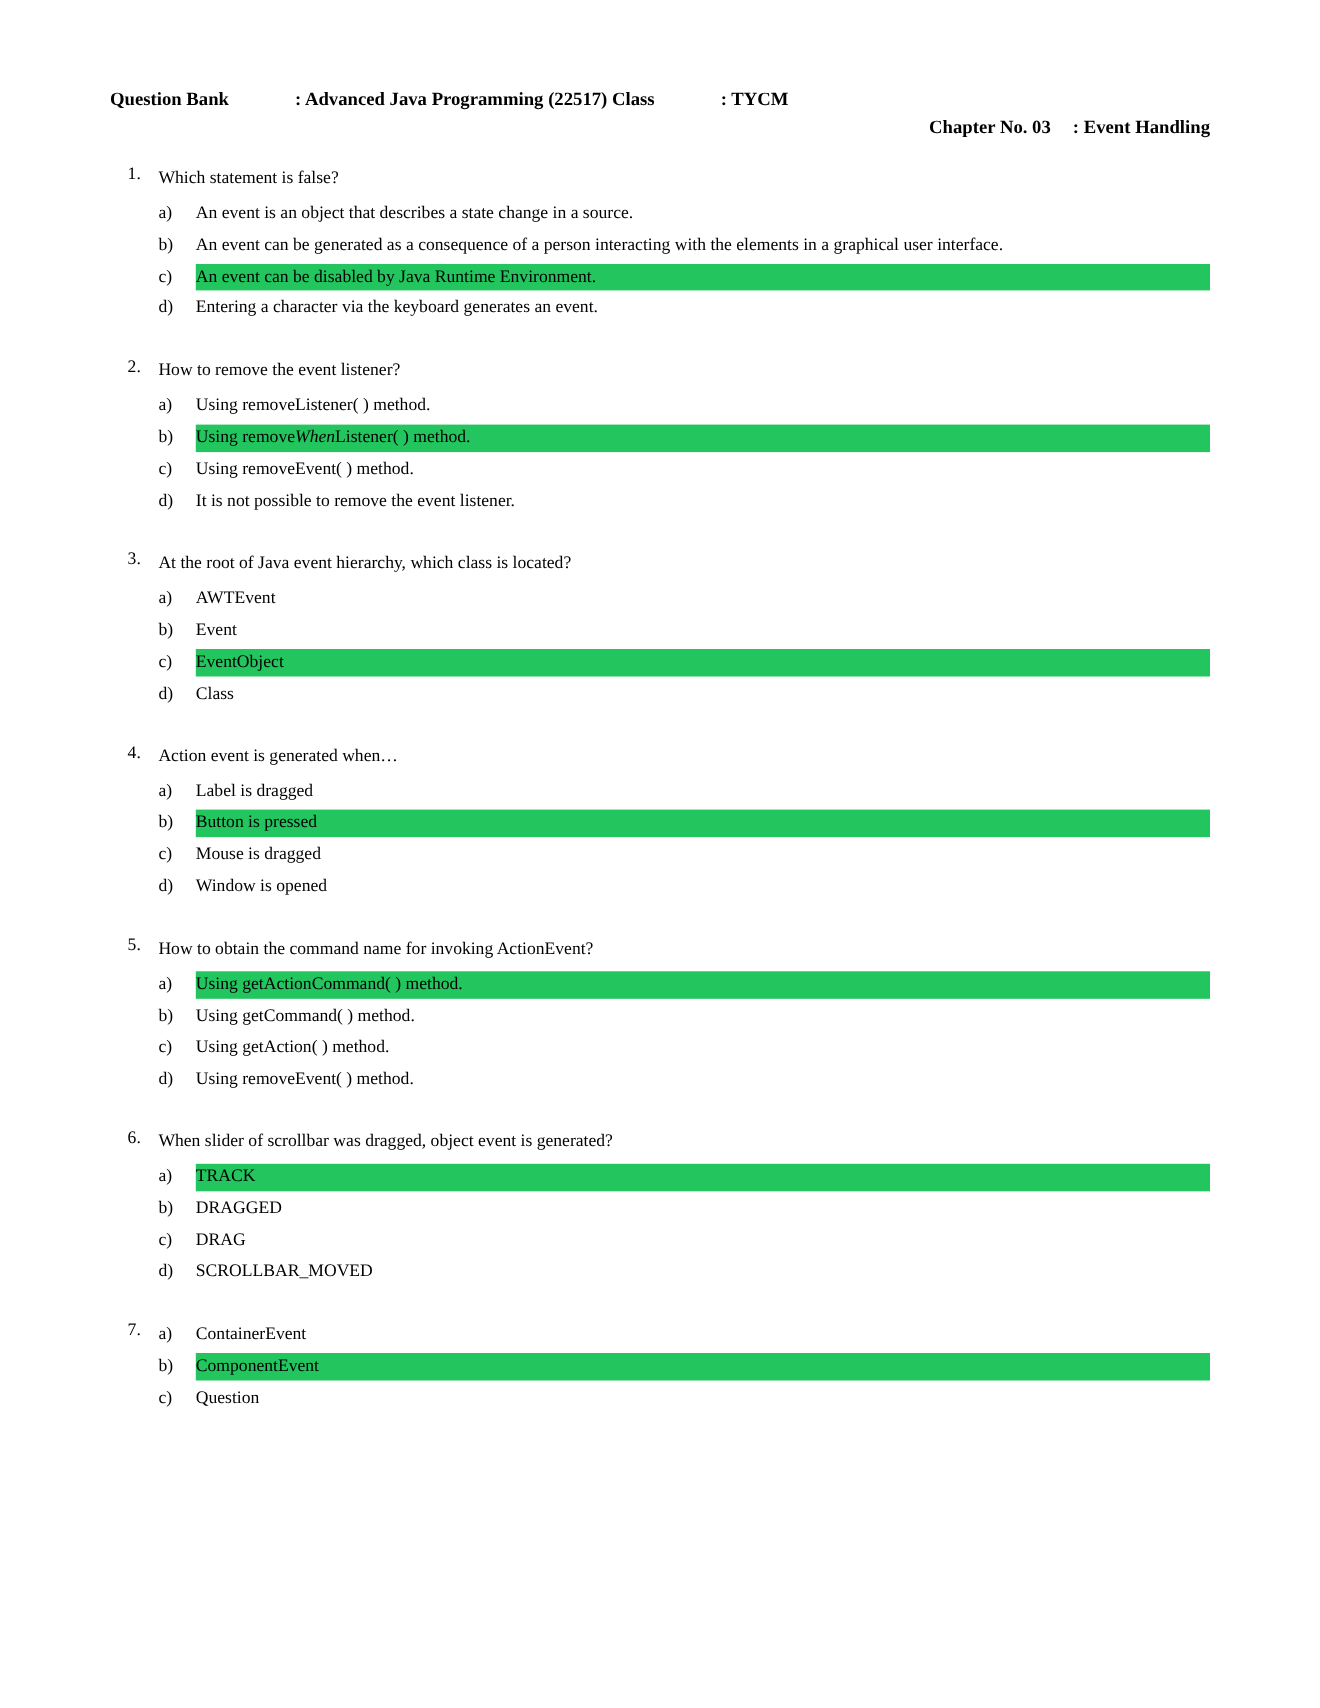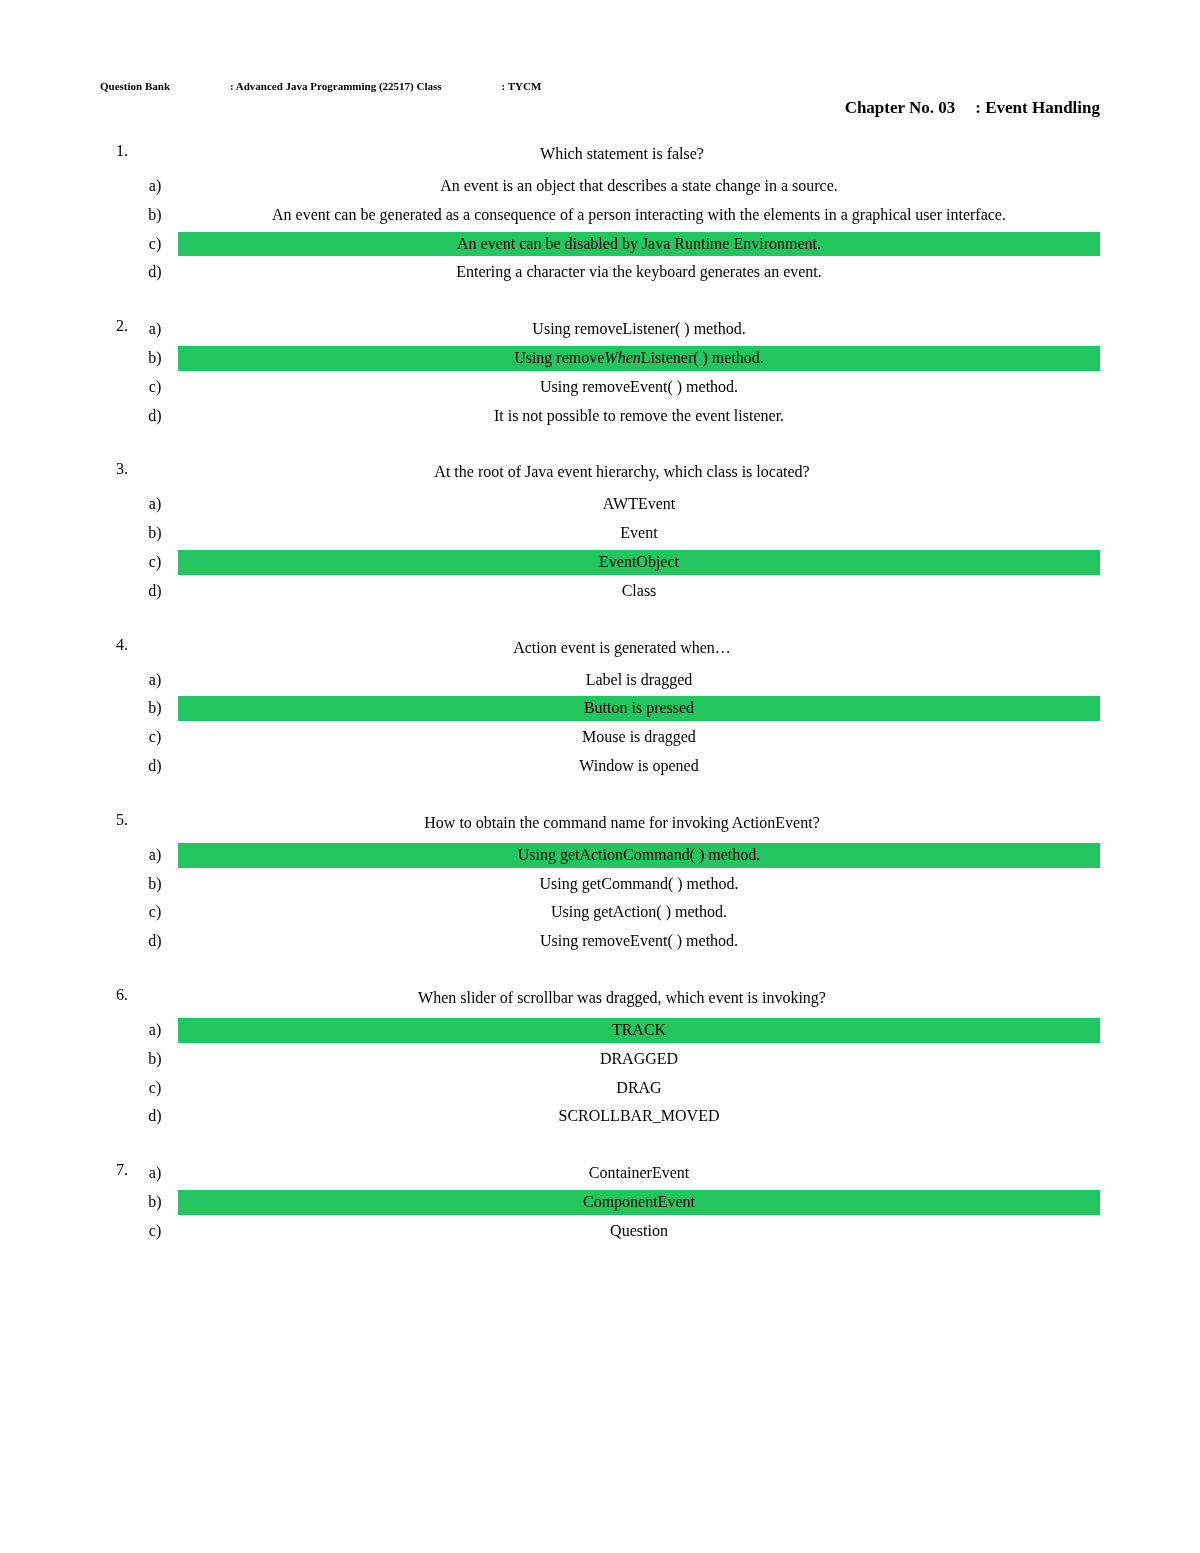--- a/index.html
+++ b/index.html
@@ -17,21 +17,21 @@
       min-height: 1553px;
       padding: 80px 100px;
     }
 
     .header-section {
       margin-bottom: 18px;
     }
 
     .header-line {
       font-weight: bold;
-      font-size: 11px;
+      font-size: 17px;
       margin-bottom: 6px;
       display: flex;
       gap: 60px;
     }
 
     .chapter-line {
       font-weight: bold;
       font-size: 17px;
       margin-bottom: 24px;
       display: flex;
@@ -52,21 +52,20 @@
 
     .question-number {
       font-size: 16px;
       min-width: 28px;
       text-align: right;
       font-family: "Times New Roman", Times, serif;
     }
 
     .question-content {
       flex: 1;
-      text-align: center;
     }
 
     .question-text {
       font-size: 16px;
       margin-bottom: 8px;
       line-height: 1.5;
     }
 
     .options-list {
       list-style: none;
@@ -131,20 +130,21 @@
           <li class="option-item">
             <span class="option-label">d)</span>
             <span class="option-text">Entering a character via the keyboard generates an event.</span>
           </li>
         </ul>
       </div>
     </li>
     <li class="question-item">
       <span class="question-number">2.</span>
       <div class="question-content">
+        <div class="question-text">How to remove the event listener?</div>
         <ul class="options-list">
           <li class="option-item">
             <span class="option-label">a)</span>
             <span class="option-text">Using removeListener( ) method.</span>
           </li>
           <li class="option-item">
             <span class="option-label">b)</span>
             <span class="option-text highlight">Using remove<em>When</em>Listener( ) method.</span>
           </li>
           <li class="option-item">
@@ -226,21 +226,21 @@
           <li class="option-item">
             <span class="option-label">d)</span>
             <span class="option-text">Using removeEvent( ) method.</span>
           </li>
         </ul>
       </div>
     </li>
     <li class="question-item">
       <span class="question-number">6.</span>
       <div class="question-content">
-        <div class="question-text">When slider of scrollbar was dragged, which event is invoking?</div>
+        <div class="question-text">When slider of scrollbar was dragged, object event is generated?</div>
         <ul class="options-list">
           <li class="option-item">
             <span class="option-label">a)</span>
             <span class="option-text highlight">TRACK</span>
           </li>
           <li class="option-item">
             <span class="option-label">b)</span>
             <span class="option-text">DRAGGED</span>
           </li>
           <li class="option-item">

